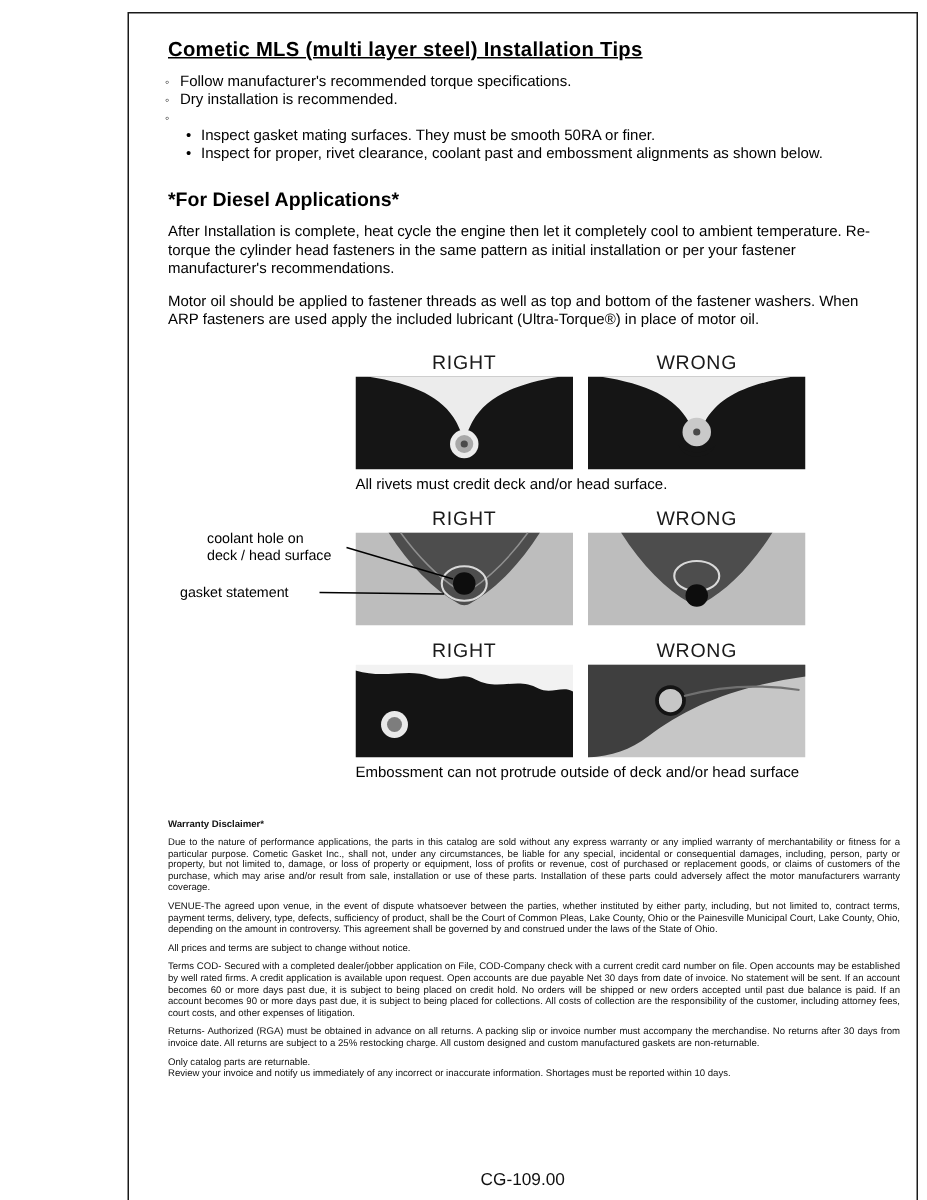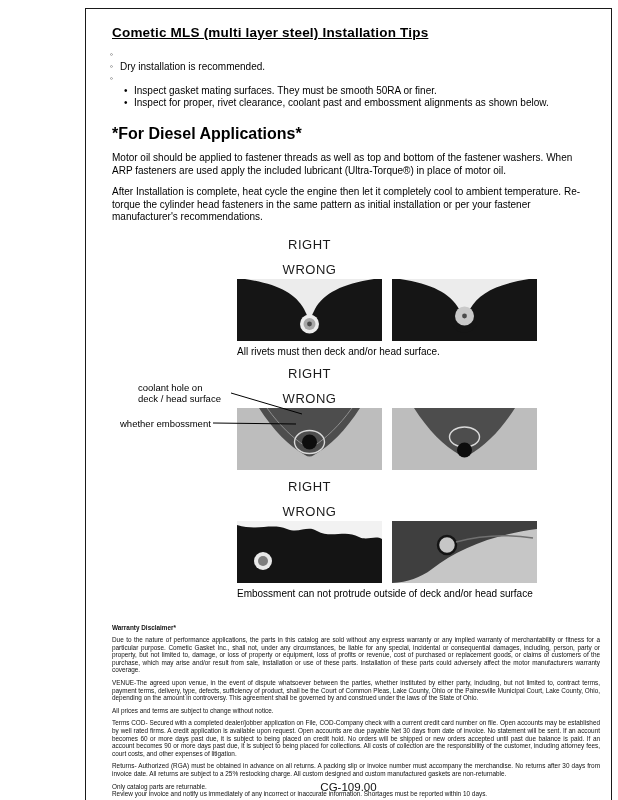--- a/index.html
+++ b/index.html
@@ -23,25 +23,25 @@
     font-size:13.5px; font-weight:bold;
     text-decoration:underline;
     margin:0 0 9px 2px;
     letter-spacing:0.2px;
   }
   .bullet { display:flex; font-size:10px; line-height:12px; }
   .bullet .glyph { width:10px; font-size:8px; line-height:12px; flex:0 0 10px; }
   .sub { margin-left:14px; }
   .sub .glyph { font-size:10px; }
 
-  .diesel-heading { font-size:16px; font-weight:bold; margin-top:16px; margin-left:2px; }
+  .diesel-heading { font-size:13px; font-weight:bold; margin-top:16px; margin-left:2px; }
   .para { font-size:10px; line-height:12.5px; margin-top:9px; width:470px; margin-left:2px; }
 
   .dgroup { margin-top:9px; position:relative; }
-  .dlabels { display:flex; margin-left:127px; gap:10px;flex-direction:column; }
+  .dlabels { display:flex; margin-left:127px; gap:10px; }
   .dlabels span { width:145px; text-align:center; font-size:13px; letter-spacing:0.5px; color:#1a1a1a; }
   .dimages { display:flex; gap:10px; margin-left:127px; margin-top:2px; }
   svg.dimg { width:145px; height:62px; display:block; }
   .dcaption { margin-left:127px; font-size:10px; margin-top:5px; }
   .dcaption.narrow { width:300px; line-height:12px; }
 
   .ann1 { position:absolute; left:28px; top:16px; font-size:9.5px; line-height:11px; }
   .ann2 { position:absolute; left:10px; top:52px; font-size:9.5px; }
   .annlines { position:absolute; left:0; top:0; width:272px; height:85px; pointer-events:none; }
 
@@ -59,40 +59,41 @@
 </head>
 <body>
 
 <div class="frame">
   <div class="content">
 
     <h1 class="title">Cometic MLS (multi layer steel) Installation Tips</h1>
 
     <div class="bullet">
       <span class="glyph">◦</span>
+      <span>Follow manufacturer's recommended torque specifications.</span>
     </div>
     <div class="bullet">
       <span class="glyph">◦</span>
       <span>Dry installation is recommended.</span>
     </div>
     <div class="bullet">
       <span class="glyph">◦</span>
     </div>
     <div class="bullet sub">
       <span class="glyph">•</span>
       <span>Inspect gasket mating surfaces.  They must be smooth 50RA or finer.</span>
     </div>
     <div class="bullet sub">
       <span class="glyph">•</span>
       <span>Inspect for proper, rivet clearance, coolant past and embossment alignments as shown below.</span>
     </div>
 
     <div class="diesel-heading">*For Diesel Applications*</div>
+    <p class="para">After Installation is complete, heat cycle the engine then let it completely cool to ambient temperature. Re-torque the cylinder head fasteners in the same pattern as initial installation or per your fastener manufacturer's recommendations.</p>
     <p class="para">Motor oil should be applied to fastener threads as well as top and bottom of the fastener washers. When ARP fasteners are used apply the included lubricant (Ultra-Torque®) in place of motor oil.</p>
-    <p class="para">After Installation is complete, heat cycle the engine then let it completely cool to ambient temperature. Re-torque the cylinder head fasteners in the same pattern as initial installation or per your fastener manufacturer's recommendations.</p>
 
     <div class="dgroup" style="margin-top:13px;">
       <div class="dlabels">
         <span>RIGHT</span>
         <span>WRONG</span>
       </div>
       <div class="dimages">
         <svg class="dimg" viewBox="0 0 145 62">
           <rect width="145" height="62" fill="#151515"></rect>
           <path d="M8,0 C40,5 58,14 67,30 C69,34 70,36 70.5,38 C71,40 74,40 74.5,38 C75,36 76,34 78,30 C87,14 105,5 137,0 Z" fill="#ececec"></path>
@@ -101,21 +102,21 @@
           <circle cx="72.5" cy="45" r="2.4" fill="#4a4a4a"></circle>
         </svg>
         <svg class="dimg" viewBox="0 0 145 62">
           <rect width="145" height="62" fill="#151515"></rect>
           <path d="M8,0 C40,5 58,14 67,30 C70,35 75,35 78,30 C87,14 105,5 137,0 Z" fill="#ececec"></path>
           <circle cx="72.5" cy="37" r="9.5" fill="#c9c9c9"></circle>
           <circle cx="72.5" cy="37" r="2.4" fill="#4a4a4a"></circle>
           <path d="M60,46 C66,52 79,52 85,46 C80,56 65,56 60,46 Z" fill="#151515"></path>
         </svg>
       </div>
-      <div class="dcaption">All rivets must then deck and/or head surface.</div>
+      <div class="dcaption">All rivets must credit deck and/or head surface.</div>
     </div>
 
     <div class="dgroup">
       <div class="dlabels">
         <span>RIGHT</span>
         <span>WRONG</span>
       </div>
       <div class="dimages">
         <svg class="dimg" viewBox="0 0 145 62">
           <rect width="145" height="62" fill="#bdbdbd"></rect>
@@ -133,21 +134,21 @@
         </svg>
       </div>
       <svg class="annlines">
         <line x1="121" y1="27" x2="192" y2="48" stroke="#000" stroke-width="1"></line>
         <line x1="103" y1="57" x2="186" y2="58" stroke="#000" stroke-width="1"></line>
       </svg>
       <div class="ann1">
         <div>coolant hole on</div>
         <div>deck / head surface</div>
       </div>
-      <div class="ann2">whether embossment</div>
+      <div class="ann2">gasket statement</div>
     </div>
 
     <div class="dgroup">
       <div class="dlabels">
         <span>RIGHT</span>
         <span>WRONG</span>
       </div>
       <div class="dimages">
         <svg class="dimg" viewBox="0 0 145 62">
           <rect width="145" height="62" fill="#f2f2f2"></rect>

